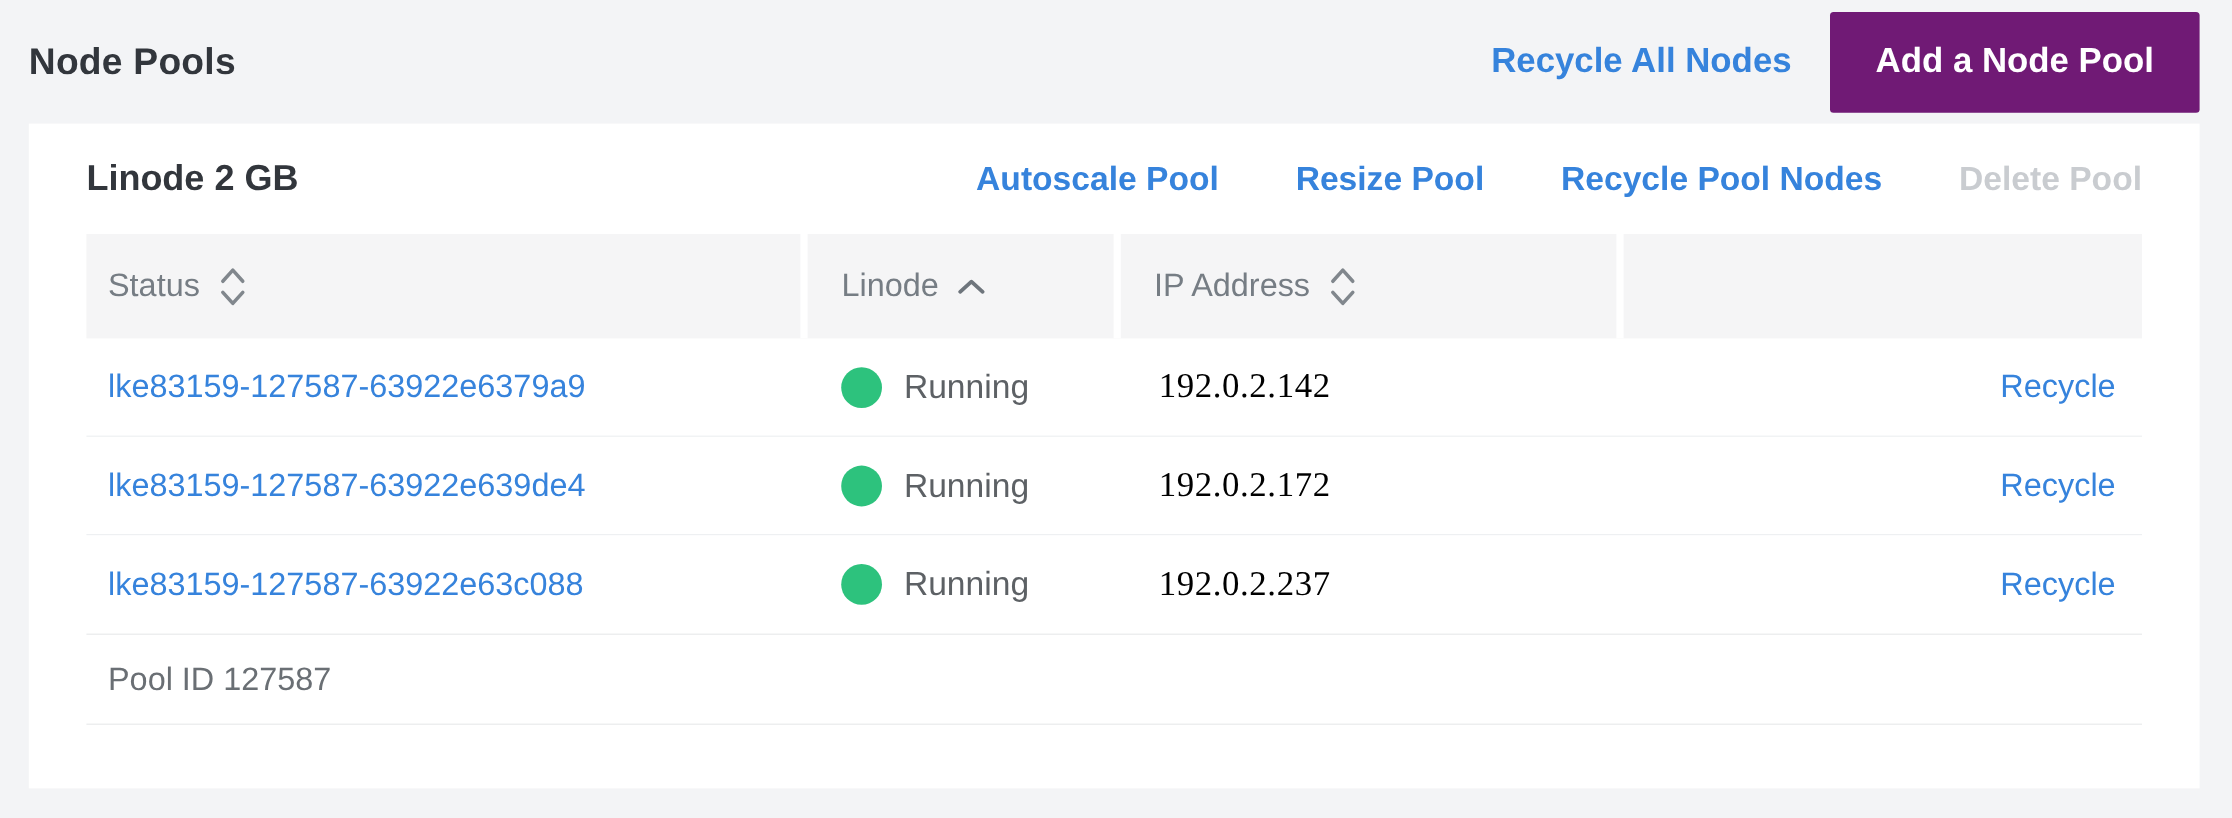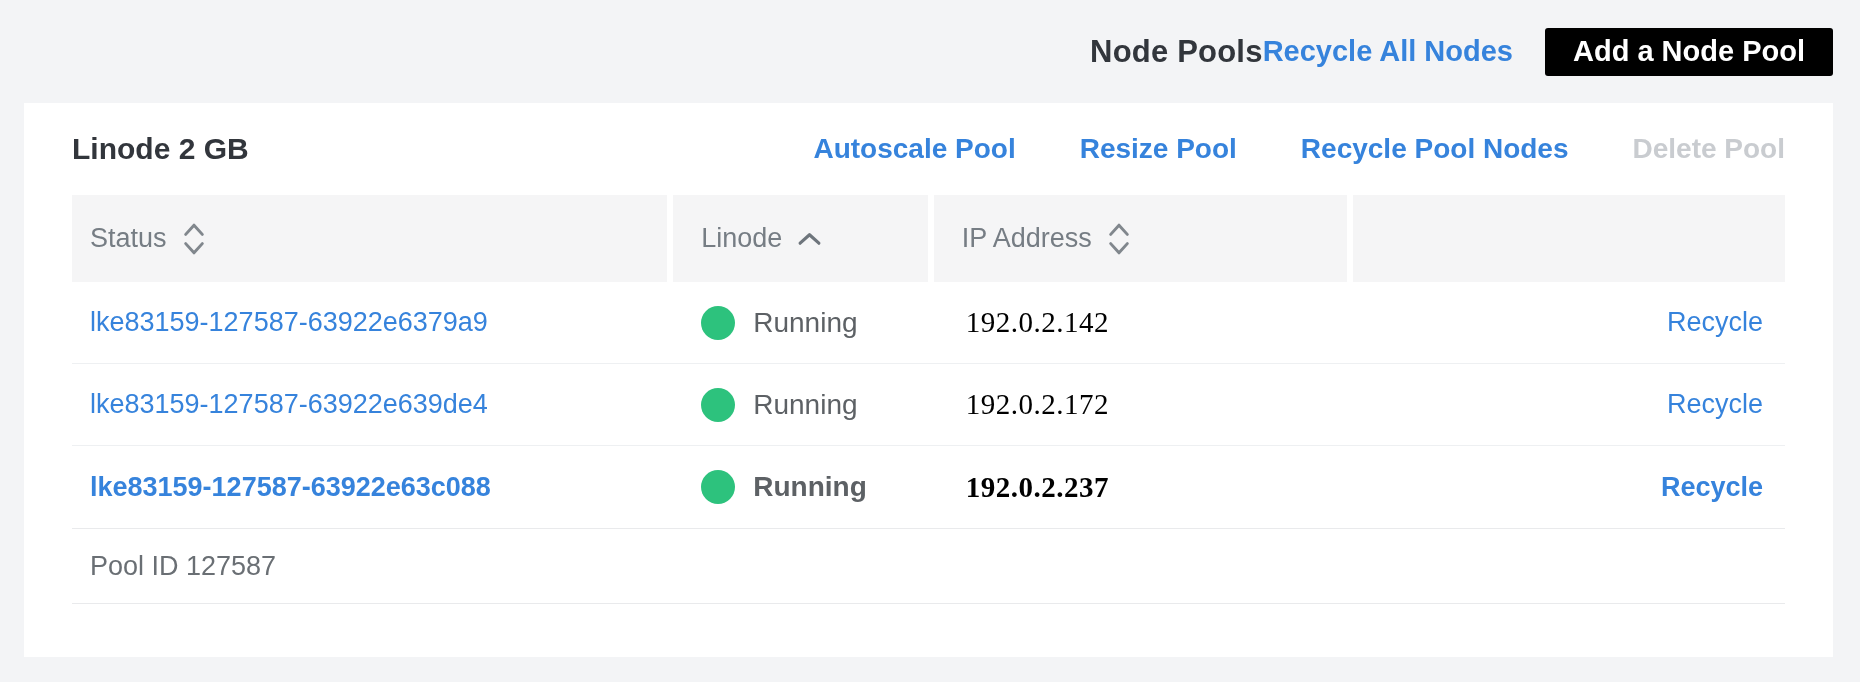--- a/index.html
+++ b/index.html
@@ -9,45 +9,45 @@
     font-family:"Liberation Sans", sans-serif;
     color:#32363c;
     -webkit-font-smoothing:antialiased;
   }
 
   
   .topbar {
     height:103px;
     display:flex;
     align-items:center;
-    justify-content:flex-end;
+    justify-content:space-between;
     padding:0 27px 0 24px;
   }
   .page-title {
     font-size:31px;
     font-weight:700;
     color:#32363c;
     letter-spacing:.2px;
   }
   .topbar-actions { display:flex; align-items:center; gap:32px; }
   .text-btn {
     font-size:29px;
     font-weight:700;
     color:#3683dc;
     cursor:pointer;
     text-decoration:none;
     white-space:nowrap;
   }
   .primary-btn {
-    background:#000000;
+    background:#701a75;
     color:#ffffff;
     border:none;
     border-radius:3px;
-    height:48px;
-    padding:0 28px;
+    height:84px;
+    padding:0 38px;
     font-size:29px;
     font-weight:700;
     font-family:"Liberation Sans", sans-serif;
     cursor:pointer;
     white-space:nowrap;
   }
 
   
   .card {
     background:#ffffff;
@@ -84,21 +84,21 @@
     font-size:27px;
     color:#767d84;
     padding-left:28px;
     cursor:pointer;
   }
   .th:first-child { padding-left:18px; }
   .th:not(:last-child) { border-right:6px solid #ffffff; }
   .th.no-sort { cursor:default; }
 
   .trow { height:82px; border-bottom:1px solid #eef0f2; }
-  .trow:nth-child(4) { border-bottom:none;font-weight:bold; } 
+  .trow:nth-child(4) { border-bottom:none; } 
   .td { display:flex; align-items:center; }
   .td-linode { padding-left:18px; }
   .node-link { font-size:27px; color:#3683dc; text-decoration:none; cursor:pointer; }
   .td-status { padding-left:28px; gap:18px; }
   .dot { width:34px; height:34px; border-radius:50%; background:#2dc27d; flex:none; }
   .status-text { font-size:28px; color:#5d6165; }
   .td-ip {
     padding-left:32px;
     font-family:"Liberation Serif", serif;
     font-size:29px;

